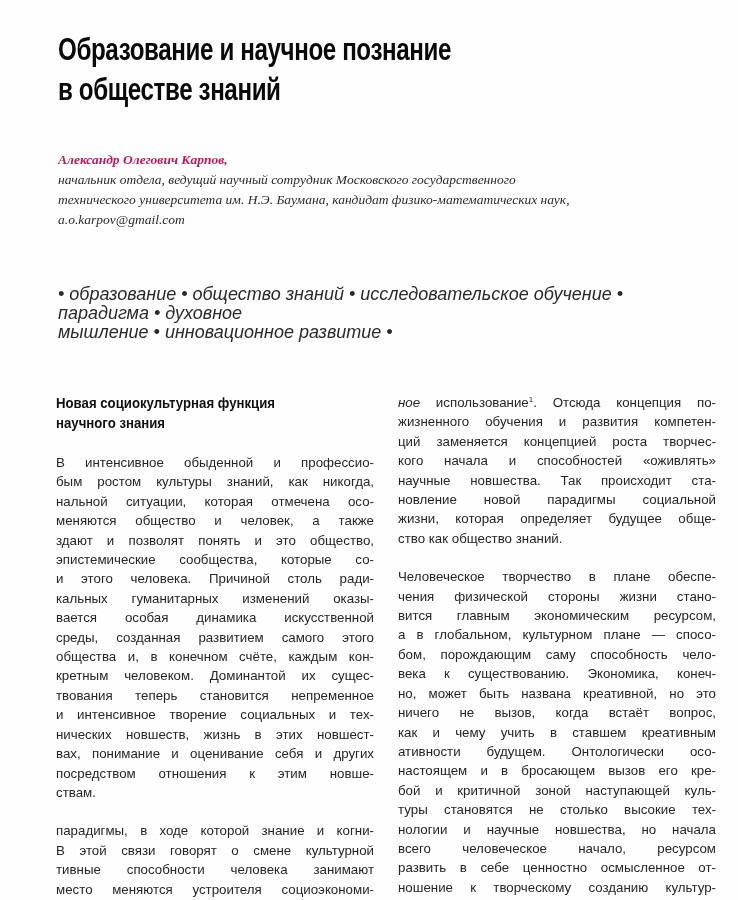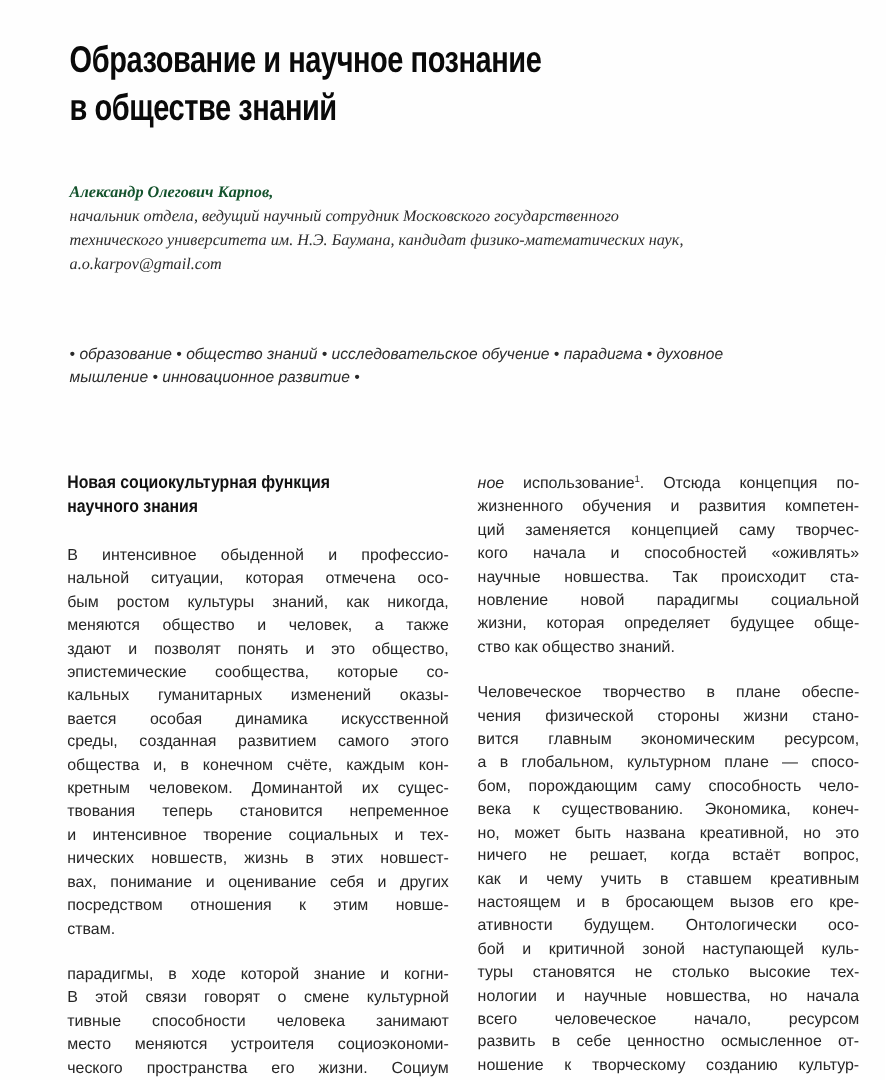--- a/index.html
+++ b/index.html
@@ -44,32 +44,32 @@
     top: 150px;
     width: 660px;
     font-family: "Liberation Serif", serif;
     font-style: italic;
     font-size: 13.5px;
     line-height: 20px;
     color: #2b2b2b;
   }
   .author-name {
     font-weight: bold;
-    color: #14532d;
+    color: #be185d;
     display: block;
   }
   .author-line { display: block; }
   .keywords {
     position: absolute;
     left: 58px;
     top: 285px;
     width: 660px;
     font-family: "Liberation Sans", sans-serif;
     font-style: italic;
-    font-size: 13px;
+    font-size: 18px;
     line-height: 19px;
     color: #2a2a2a;
   }
   .col {
     position: absolute;
     top: 393px;
     width: 318px;
     font-family: "Liberation Sans", sans-serif;
     font-size: 13.3px;
     line-height: 19.4px;
@@ -130,25 +130,26 @@
   </div>
 
   <div class="col col-left">
     <div class="section-heading">
       <span>Новая социокультурная функция</span>
       <span>научного знания</span>
     </div>
 
     <div class="para">
       <span class="line">В интенсивное обыденной и профессио-</span>
+      <span class="line">бым ростом культуры знаний, как никогда,</span>
       <span class="line">нальной ситуации, которая отмечена осо-</span>
-      <span class="line">бым ростом культуры знаний, как никогда,</span>
       <span class="line">меняются общество и человек, а также</span>
       <span class="line">здают и позволят понять и это общество,</span>
       <span class="line">эпистемические сообщества, которые со-</span>
+      <span class="line">и этого человека. Причиной столь ради-</span>
       <span class="line">кальных гуманитарных изменений оказы-</span>
       <span class="line">вается особая динамика искусственной</span>
       <span class="line">среды, созданная развитием самого этого</span>
       <span class="line">общества и, в конечном счёте, каждым кон-</span>
       <span class="line">кретным человеком. Доминантой их сущес-</span>
       <span class="line">твования теперь становится непременное</span>
       <span class="line">и интенсивное творение социальных и тех-</span>
       <span class="line">нических новшеств, жизнь в этих новшест-</span>
       <span class="line">вах, понимание и оценивание себя и других</span>
       <span class="line">посредством отношения к этим новше-</span>
@@ -162,40 +163,40 @@
       <span class="line">место меняются устроителя социоэкономи-</span>
       <span class="line">ческого пространства его жизни. Социум</span>
 
     </div>
   </div>
 
   <div class="col col-right">
     <div class="para">
       <span class="line"><em>ное</em><span> использование</span><sup>1</sup><span>. Отсюда концепция по-</span></span>
       <span class="line">жизненного обучения и развития компетен-</span>
-      <span class="line">ций заменяется концепцией саму творчес-</span>
+      <span class="line">ций заменяется концепцией роста творчес-</span>
       <span class="line">кого начала и способностей «оживлять»</span>
       <span class="line">научные новшества. Так происходит ста-</span>
       <span class="line">новление новой парадигмы социальной</span>
       <span class="line">жизни, которая определяет будущее обще-</span>
       <span class="line last">ство как общество знаний.</span>
     </div>
 
     <div class="para">
       <span class="line">Человеческое творчество в плане обеспе-</span>
       <span class="line">чения физической стороны жизни стано-</span>
       <span class="line">вится главным экономическим ресурсом,</span>
       <span class="line">а в глобальном, культурном плане — спосо-</span>
       <span class="line">бом, порождающим саму способность чело-</span>
       <span class="line">века к существованию. Экономика, конеч-</span>
       <span class="line">но, может быть названа креативной, но это</span>
-      <span class="line">ничего не решает, когда встаёт вопрос,</span>
+      <span class="line">ничего не вызов, когда встаёт вопрос,</span>
       <span class="line">как и чему учить в ставшем креативным</span>
+      <span class="line">ативности будущем. Онтологически осо-</span>
       <span class="line">настоящем и в бросающем вызов его кре-</span>
-      <span class="line">ативности будущем. Онтологически осо-</span>
       <span class="line">бой и критичной зоной наступающей куль-</span>
       <span class="line">туры становятся не столько высокие тех-</span>
       <span class="line">нологии и научные новшества, но начала</span>
       <span class="line">всего человеческое начало, ресурсом</span>
       <span class="line">развить в себе ценностно осмысленное от-</span>
       <span class="line">ношение к творческому созданию культур-</span>
       <span class="line"><span>но нового. И это </span><em>главный антропосоциаль-</em></span>
 
     </div>
   </div>

